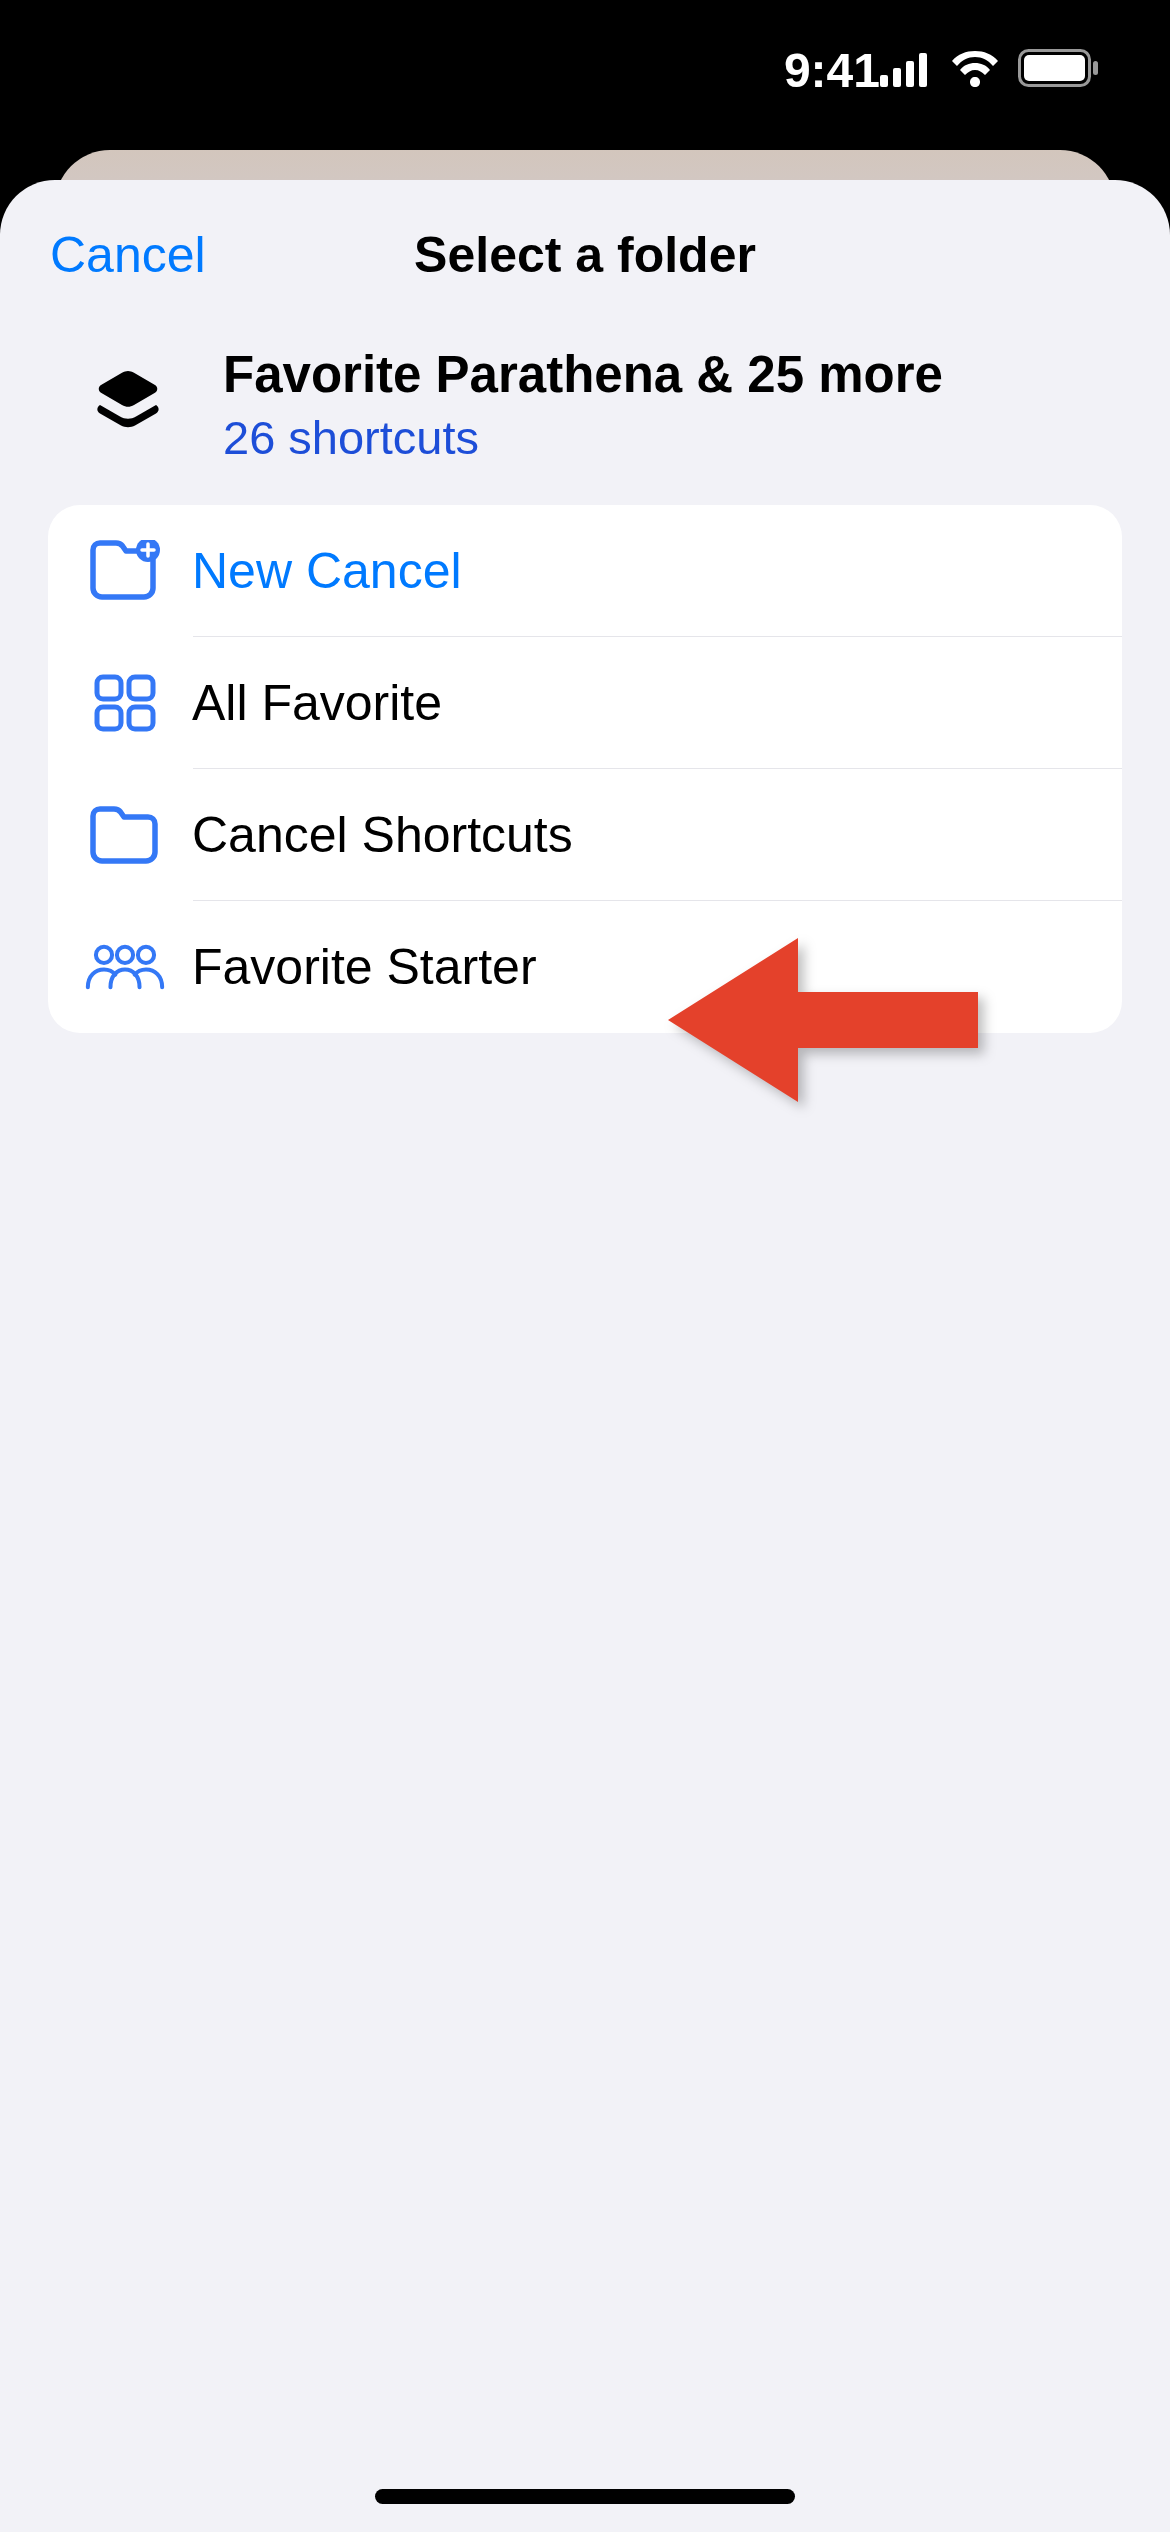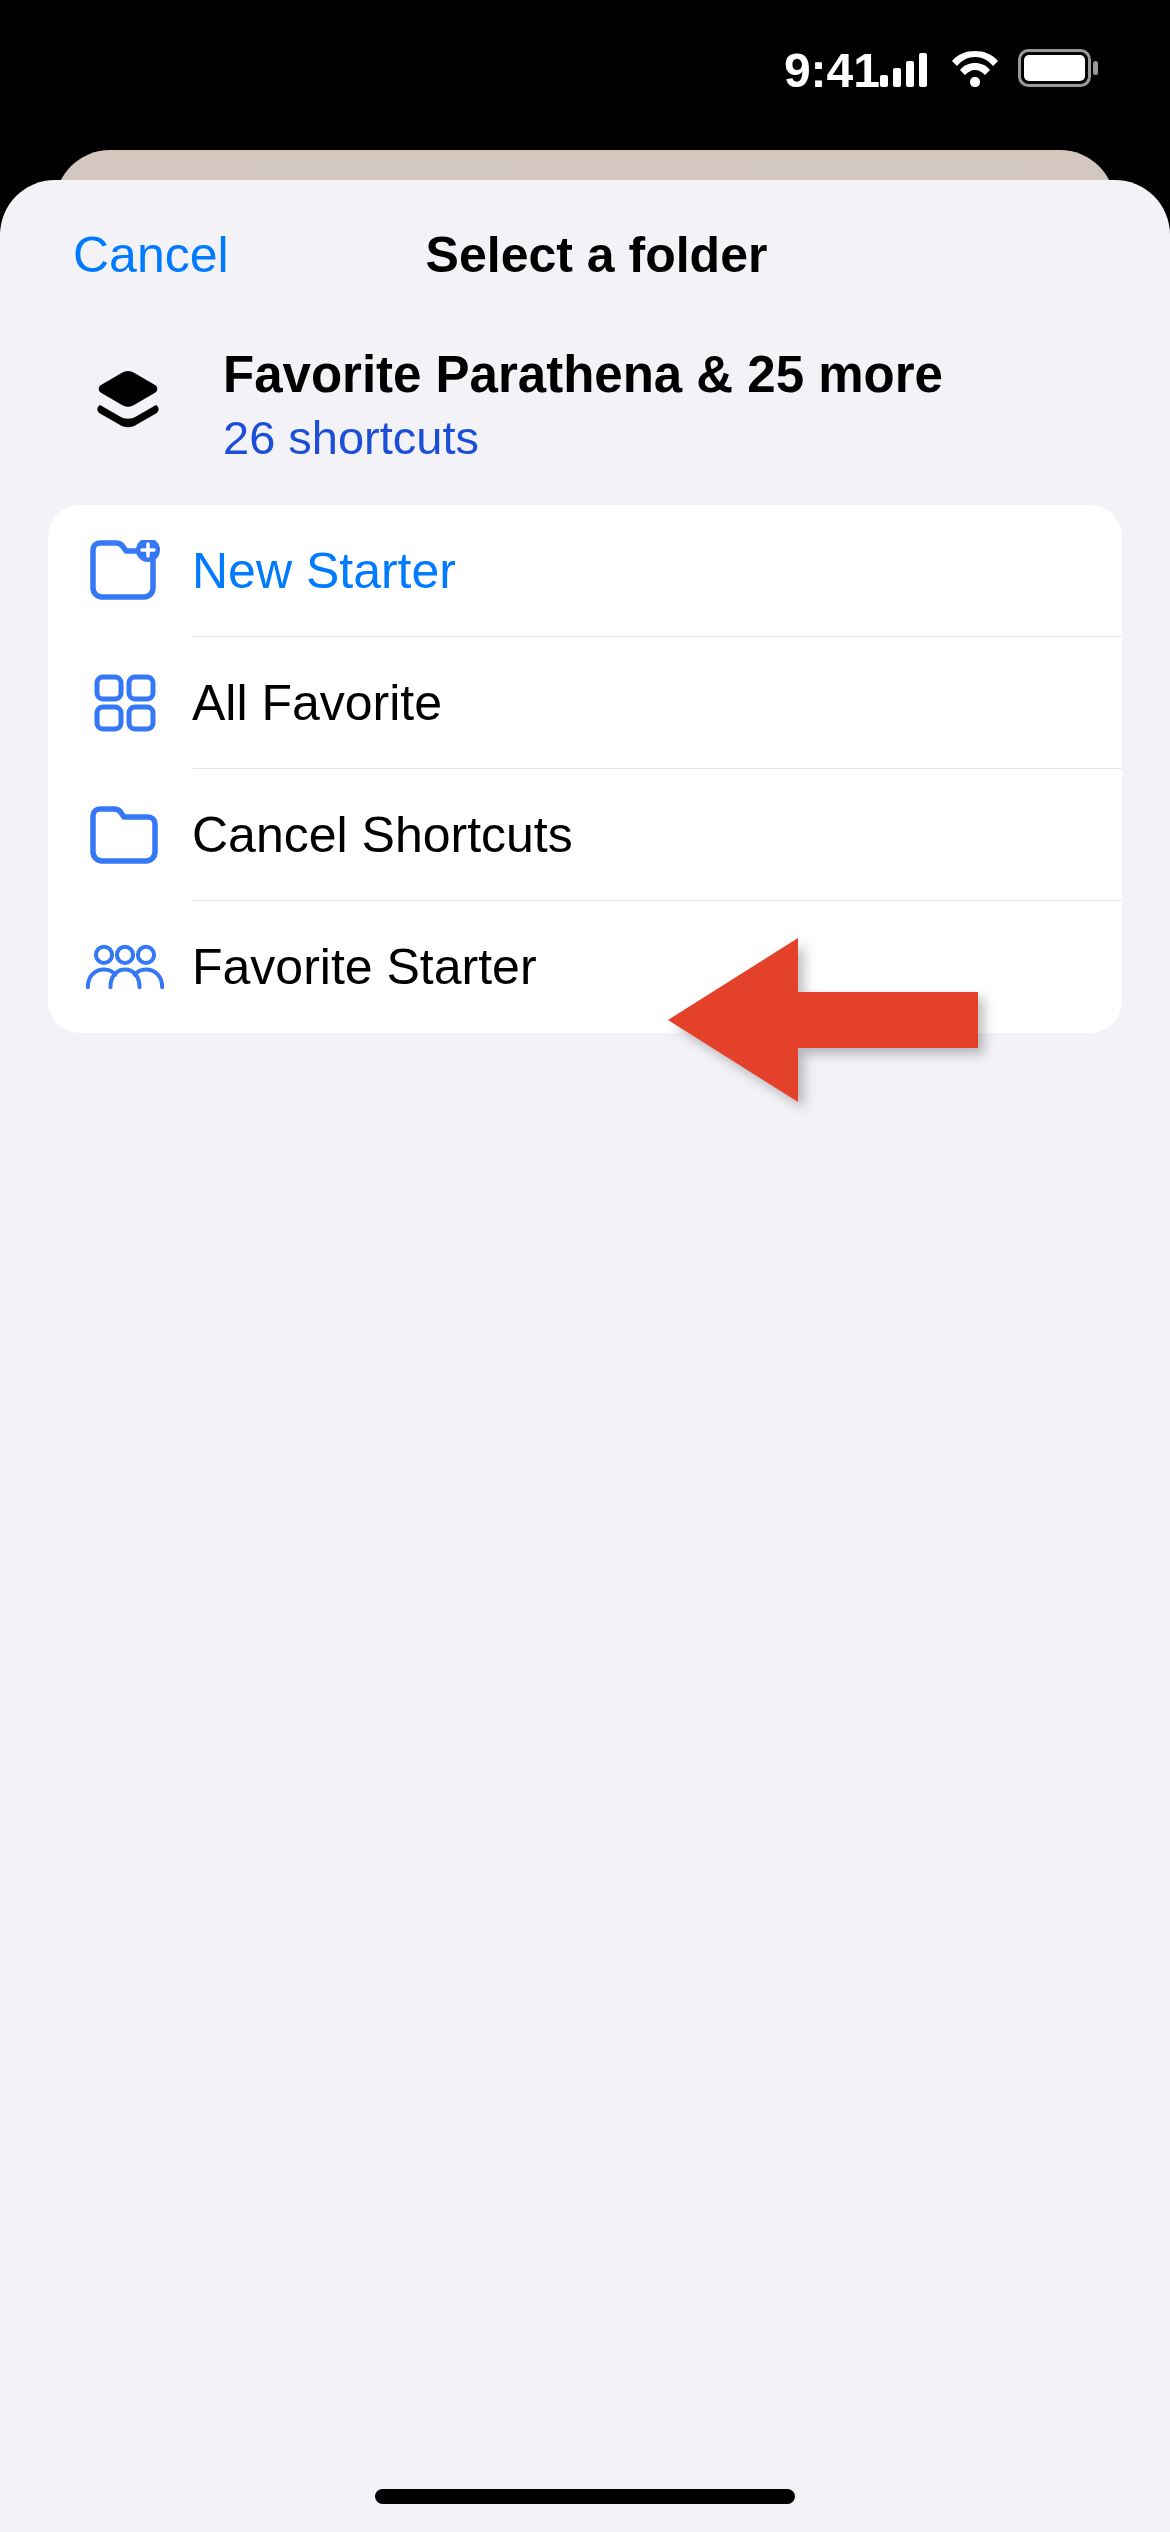--- a/index.html
+++ b/index.html
@@ -50,21 +50,20 @@
       background: #f2f2f7;
       border-radius: 55px 55px 0 0;
       overflow: visible;
     }
     .nav-bar {
       display: flex;
       align-items: center;
       justify-content: center;
       height: 150px;
       position: relative;
-      margin-left: 23px;
     }
     .nav-cancel {
       position: absolute;
       left: 50px;
       color: #007aff;
       font-size: 50px;
       font-weight: 400;
     }
     .nav-title {
       color: #000;
@@ -205,21 +204,21 @@
   <div class="list-group">
 
     <div class="list-row">
       <span class="row-icon">
         <svg width="78" height="62" viewBox="0 0 78 62">
           <path d="M7 10 C7 6 10 3 14 3 L30 3 C33 3 35 4 36.5 6 L40 11 L60 11 C64 11 67 14 67 18 L67 48 C67 53 63 57 58 57 L16 57 C11 57 7 53 7 48 Z" stroke="#3478f6" stroke-width="5.5" fill="none" stroke-linejoin="round"></path>
           <circle cx="62" cy="10" r="12" fill="#3478f6"></circle>
           <path d="M62 4 L62 16 M56 10 L68 10" stroke="#fff" stroke-width="3.5" stroke-linecap="round"></path>
         </svg>
       </span>
-      <span class="row-label accent">New Starter</span>
+      <span class="row-label accent">New Cancel</span>
       <div class="row-divider"></div>
     </div>
 
     <div class="list-row">
       <span class="row-icon">
         <svg width="72" height="72" viewBox="0 0 72 72">
           <rect x="8" y="10" width="24" height="22" rx="6" stroke="#3478f6" stroke-width="5" fill="none"></rect>
           <rect x="40" y="10" width="24" height="22" rx="6" stroke="#3478f6" stroke-width="5" fill="none"></rect>
           <rect x="8" y="40" width="24" height="22" rx="6" stroke="#3478f6" stroke-width="5" fill="none"></rect>
           <rect x="40" y="40" width="24" height="22" rx="6" stroke="#3478f6" stroke-width="5" fill="none"></rect>

